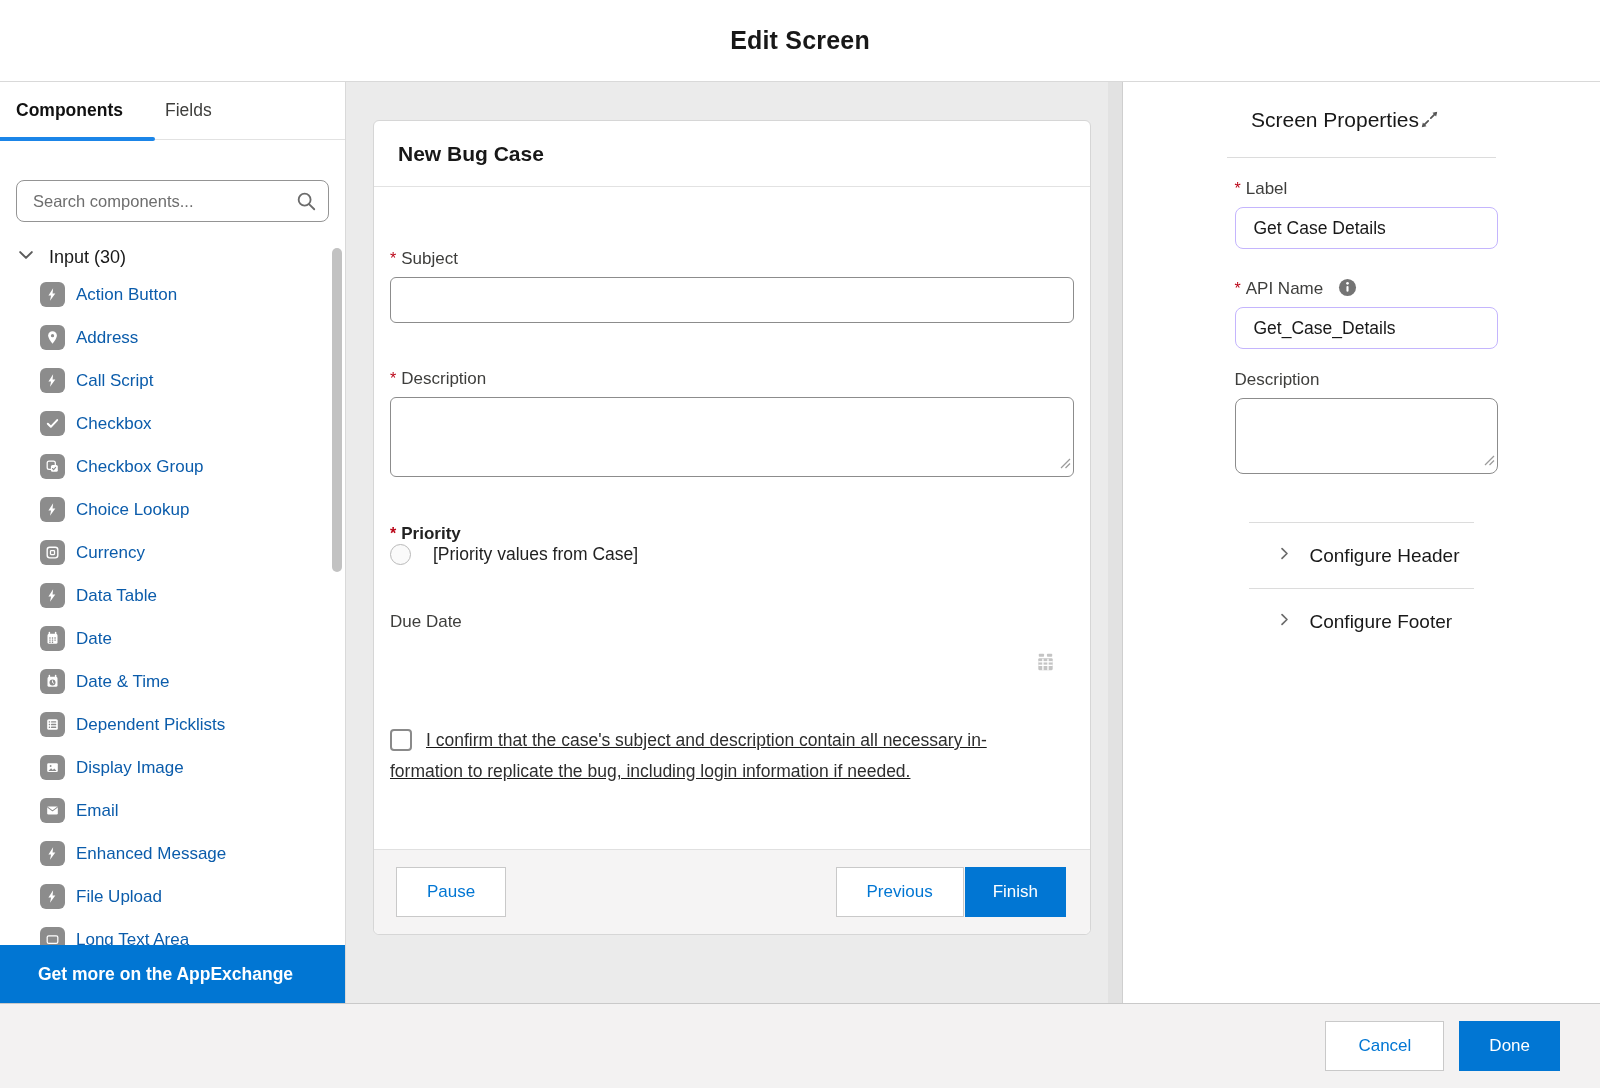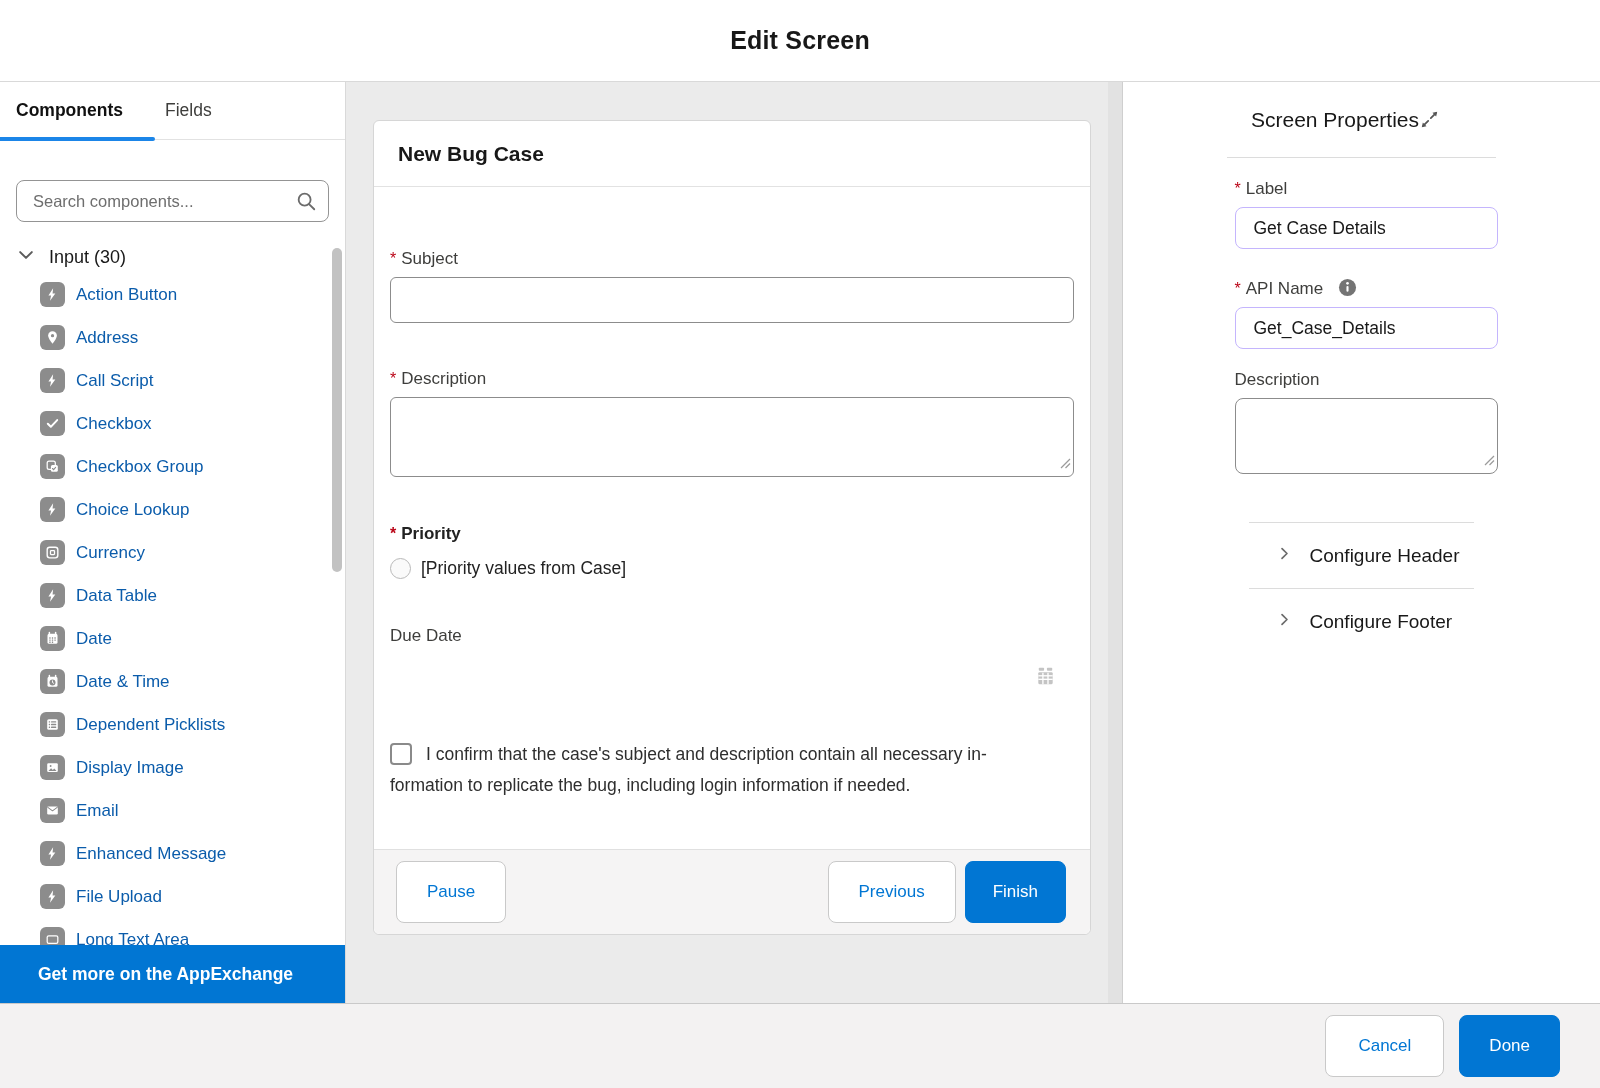--- a/index.html
+++ b/index.html
@@ -110,51 +110,51 @@
   .ta-wrap { position: relative; margin-top: 8px; }
   .ta-wrap textarea {
     display: block; width: 100%; height: 80px; resize: none;
     border: 1px solid #8c8c8c; border-radius: 6px; background: #fff;
     font-size: 17px; padding: 8px 14px; font-family: "Liberation Sans", sans-serif;
     color: #181818; outline: none;
   }
   .grip { position: absolute; right: 3px; bottom: 4px; pointer-events: none; }
 
   .mt46 { margin-top: 46px; } .mt47 { margin-top: 47px; }
-  .radio-row { margin-top: 14px; display: flex; align-items: center; gap: 10px; }
+  .radio-row { margin-top: 0; display: flex; align-items: center; gap: 22px; }
   .radio-circle {
     width: 21px; height: 21px; border-radius: 50%; flex: none;
     border: 1.5px solid #b9b9b9; background: #fafafa; cursor: pointer;
   }
   .radio-label { font-size: 17.5px; color: #222; }
   .duedate-iconrow {
     margin-top: 18px; display: flex; justify-content: flex-end; padding-right: 17px;
   }
-  .checkbox-row { margin-top: 48px; display: flex; gap: 14px; }
+  .checkbox-row { margin-top: 48px; display: flex; gap: 14px; text-decoration: underline; }
   .checkbox-box {
     width: 22px; height: 22px; border: 2px solid #8a8a8a; border-radius: 4px;
     background: #fff; flex: none; margin-top: 4px; cursor: pointer;
   }
   .checkbox-text { font-size: 17.5px; color: #2e2e2e; line-height: 31px; }
   .checkbox-text span { display: block; margin-left: -36px; }
   .checkbox-text span:first-child { margin-left: 0; }
 
   .card-footer {
     height: 85px; flex: none; border-top: 1px solid #e0e0e0; background: #f5f4f4;
     display: flex; align-items: center; justify-content: space-between;
     padding: 0 24px 0 22px; border-radius: 0 0 6px 6px;
   }
   .btn {
-    height: 62px; border-radius: 8px; font-size: 17px; cursor: pointer;
+    height: 50px; border-radius: 0; font-size: 17px; cursor: pointer;
     font-family: "Liberation Sans", sans-serif;
     display: inline-flex; align-items: center; justify-content: center;
   }
   .btn-neutral { background: #fff; border: 1px solid #c9c9c9; color: #0176d3; padding: 0 30px; }
   .btn-brand { background: #0176d3; border: 1px solid #0176d3; color: #fff; padding: 0 27px; }
-  .footer-right-group { display: flex; gap: 9px; }
+  .footer-right-group { display: flex; gap: 1px; }
 
   
   .props-panel { flex: 1; background: #fff; display: flex; flex-direction: column; align-items: center; }
   .props-header {
     height: 76px; flex: none; display: flex; align-items: center; justify-content: space-between;
     padding: 0 56px 0 24px; border-bottom: 1px solid #dcdcdc;
   }
   .props-title { font-size: 21px; color: #181818; }
   .expand-btn { cursor: pointer; display: flex; }
   .props-fields { padding: 21px 15px 0 24px; }

